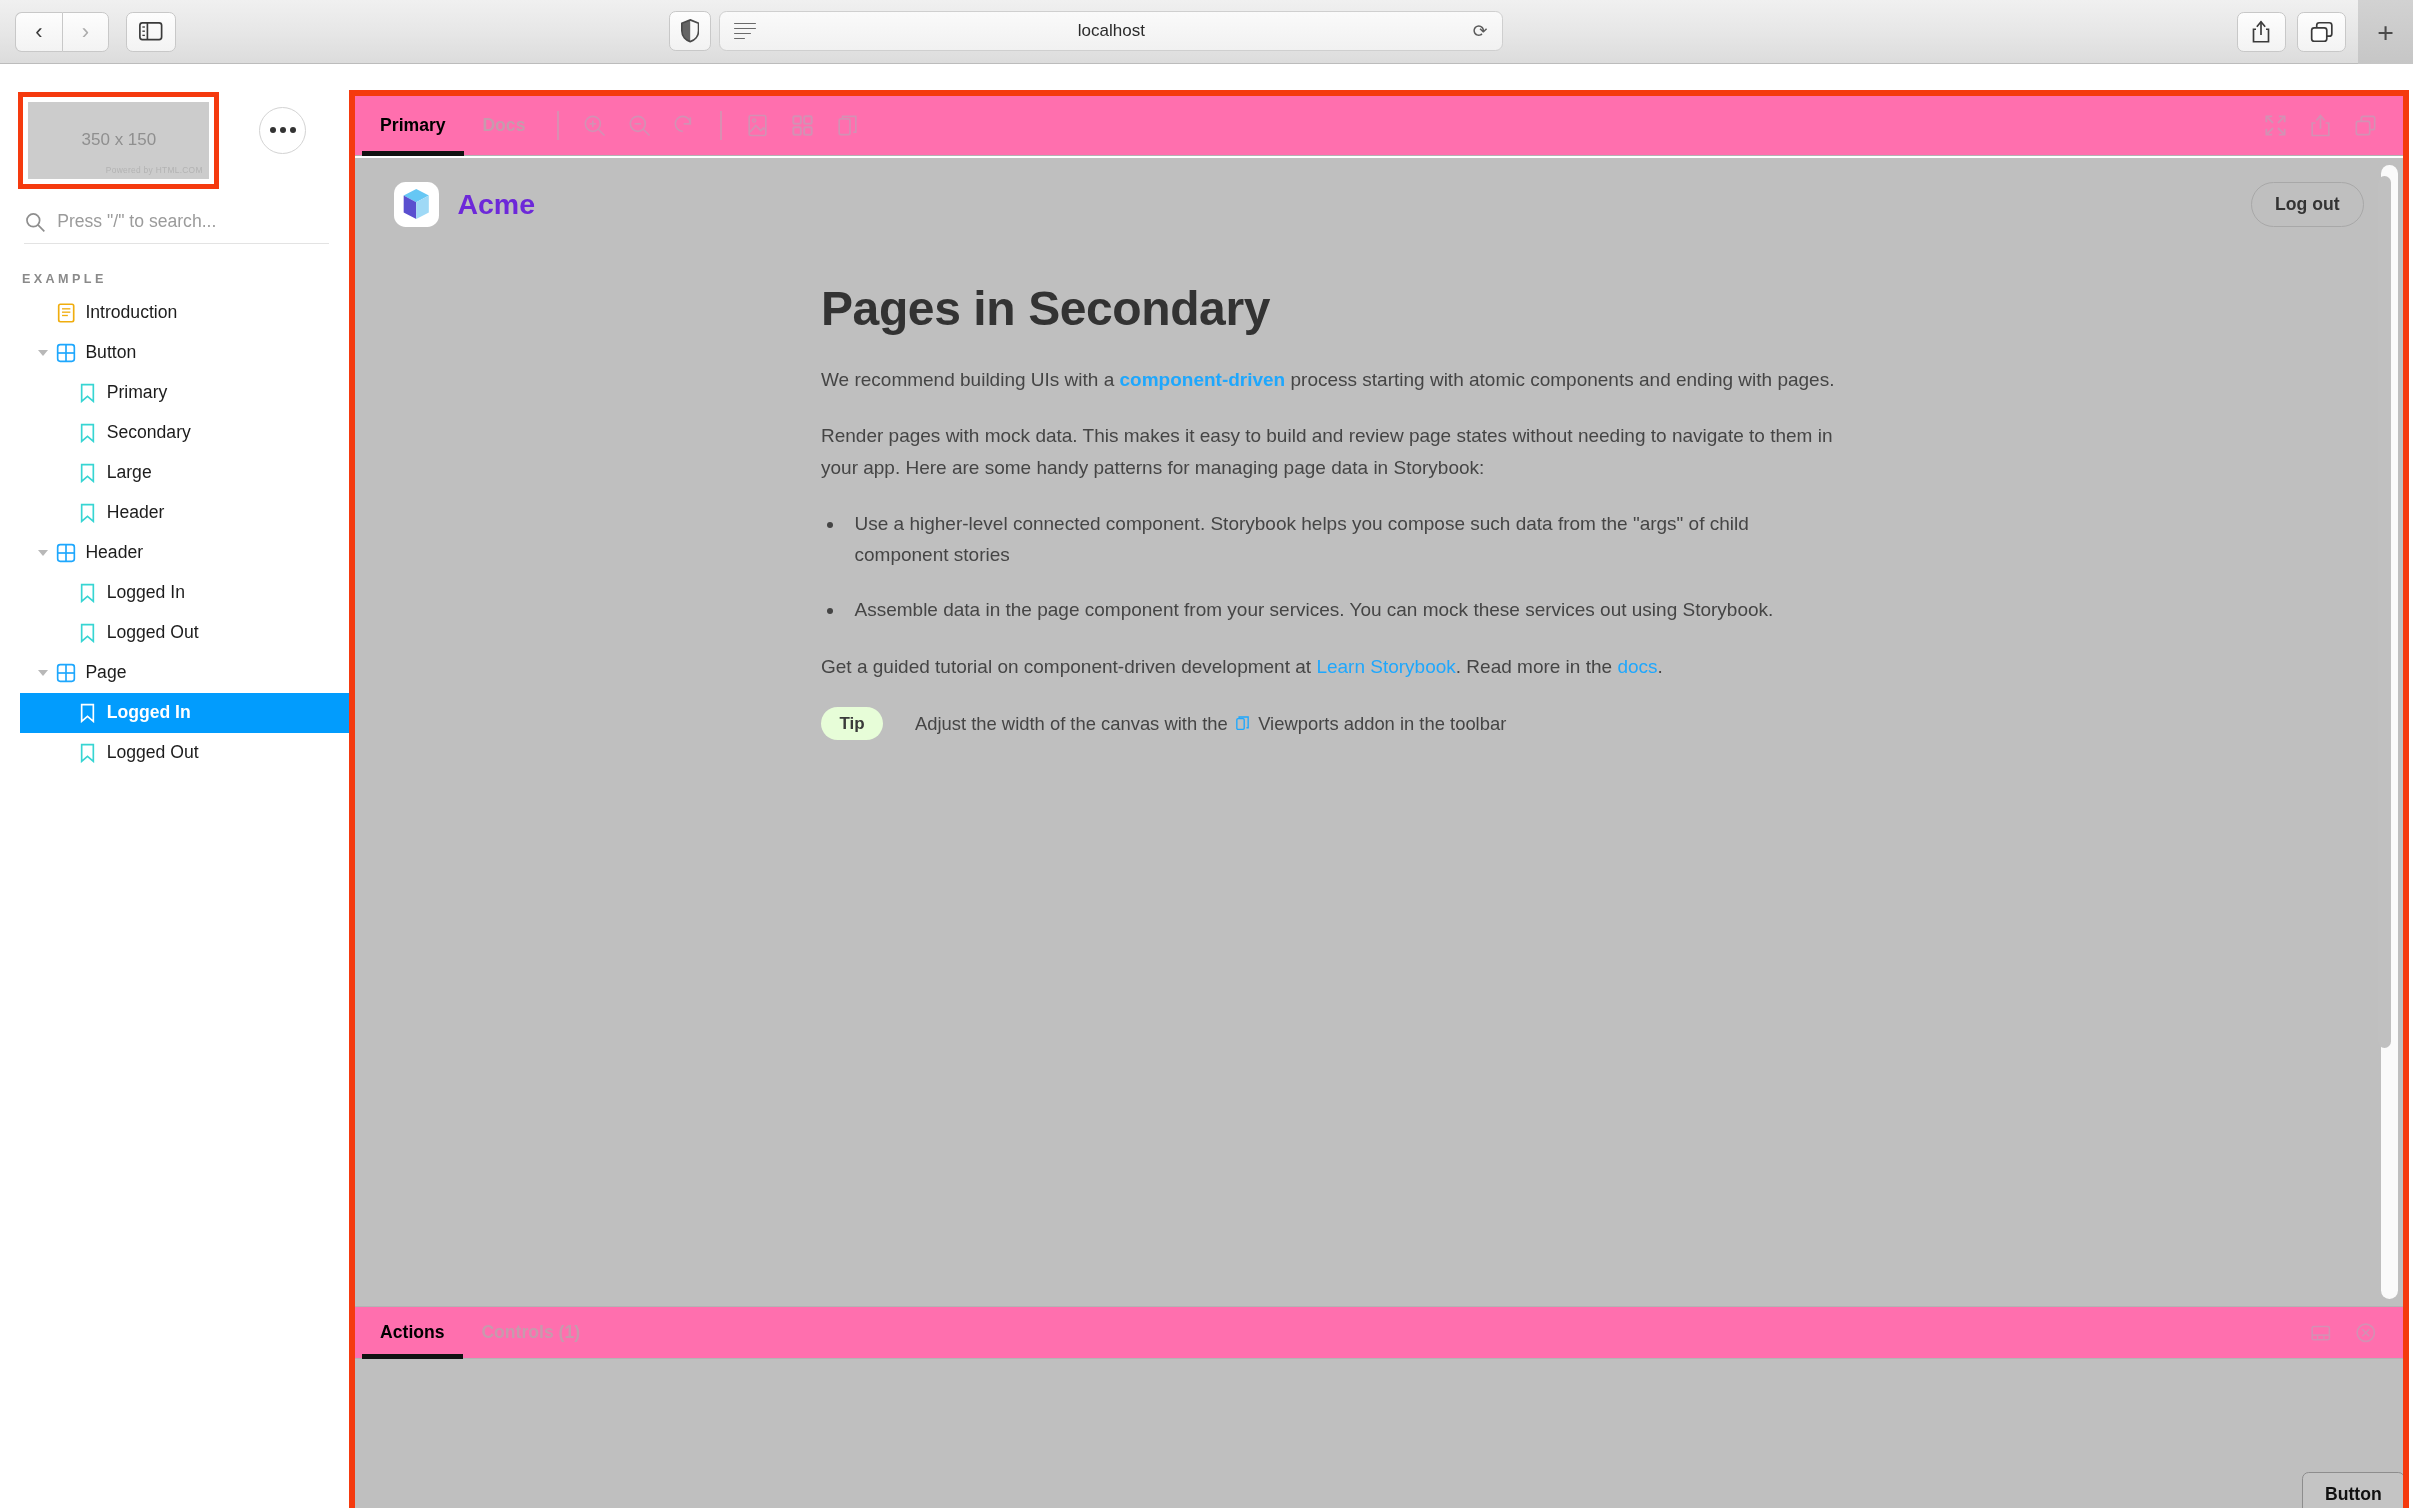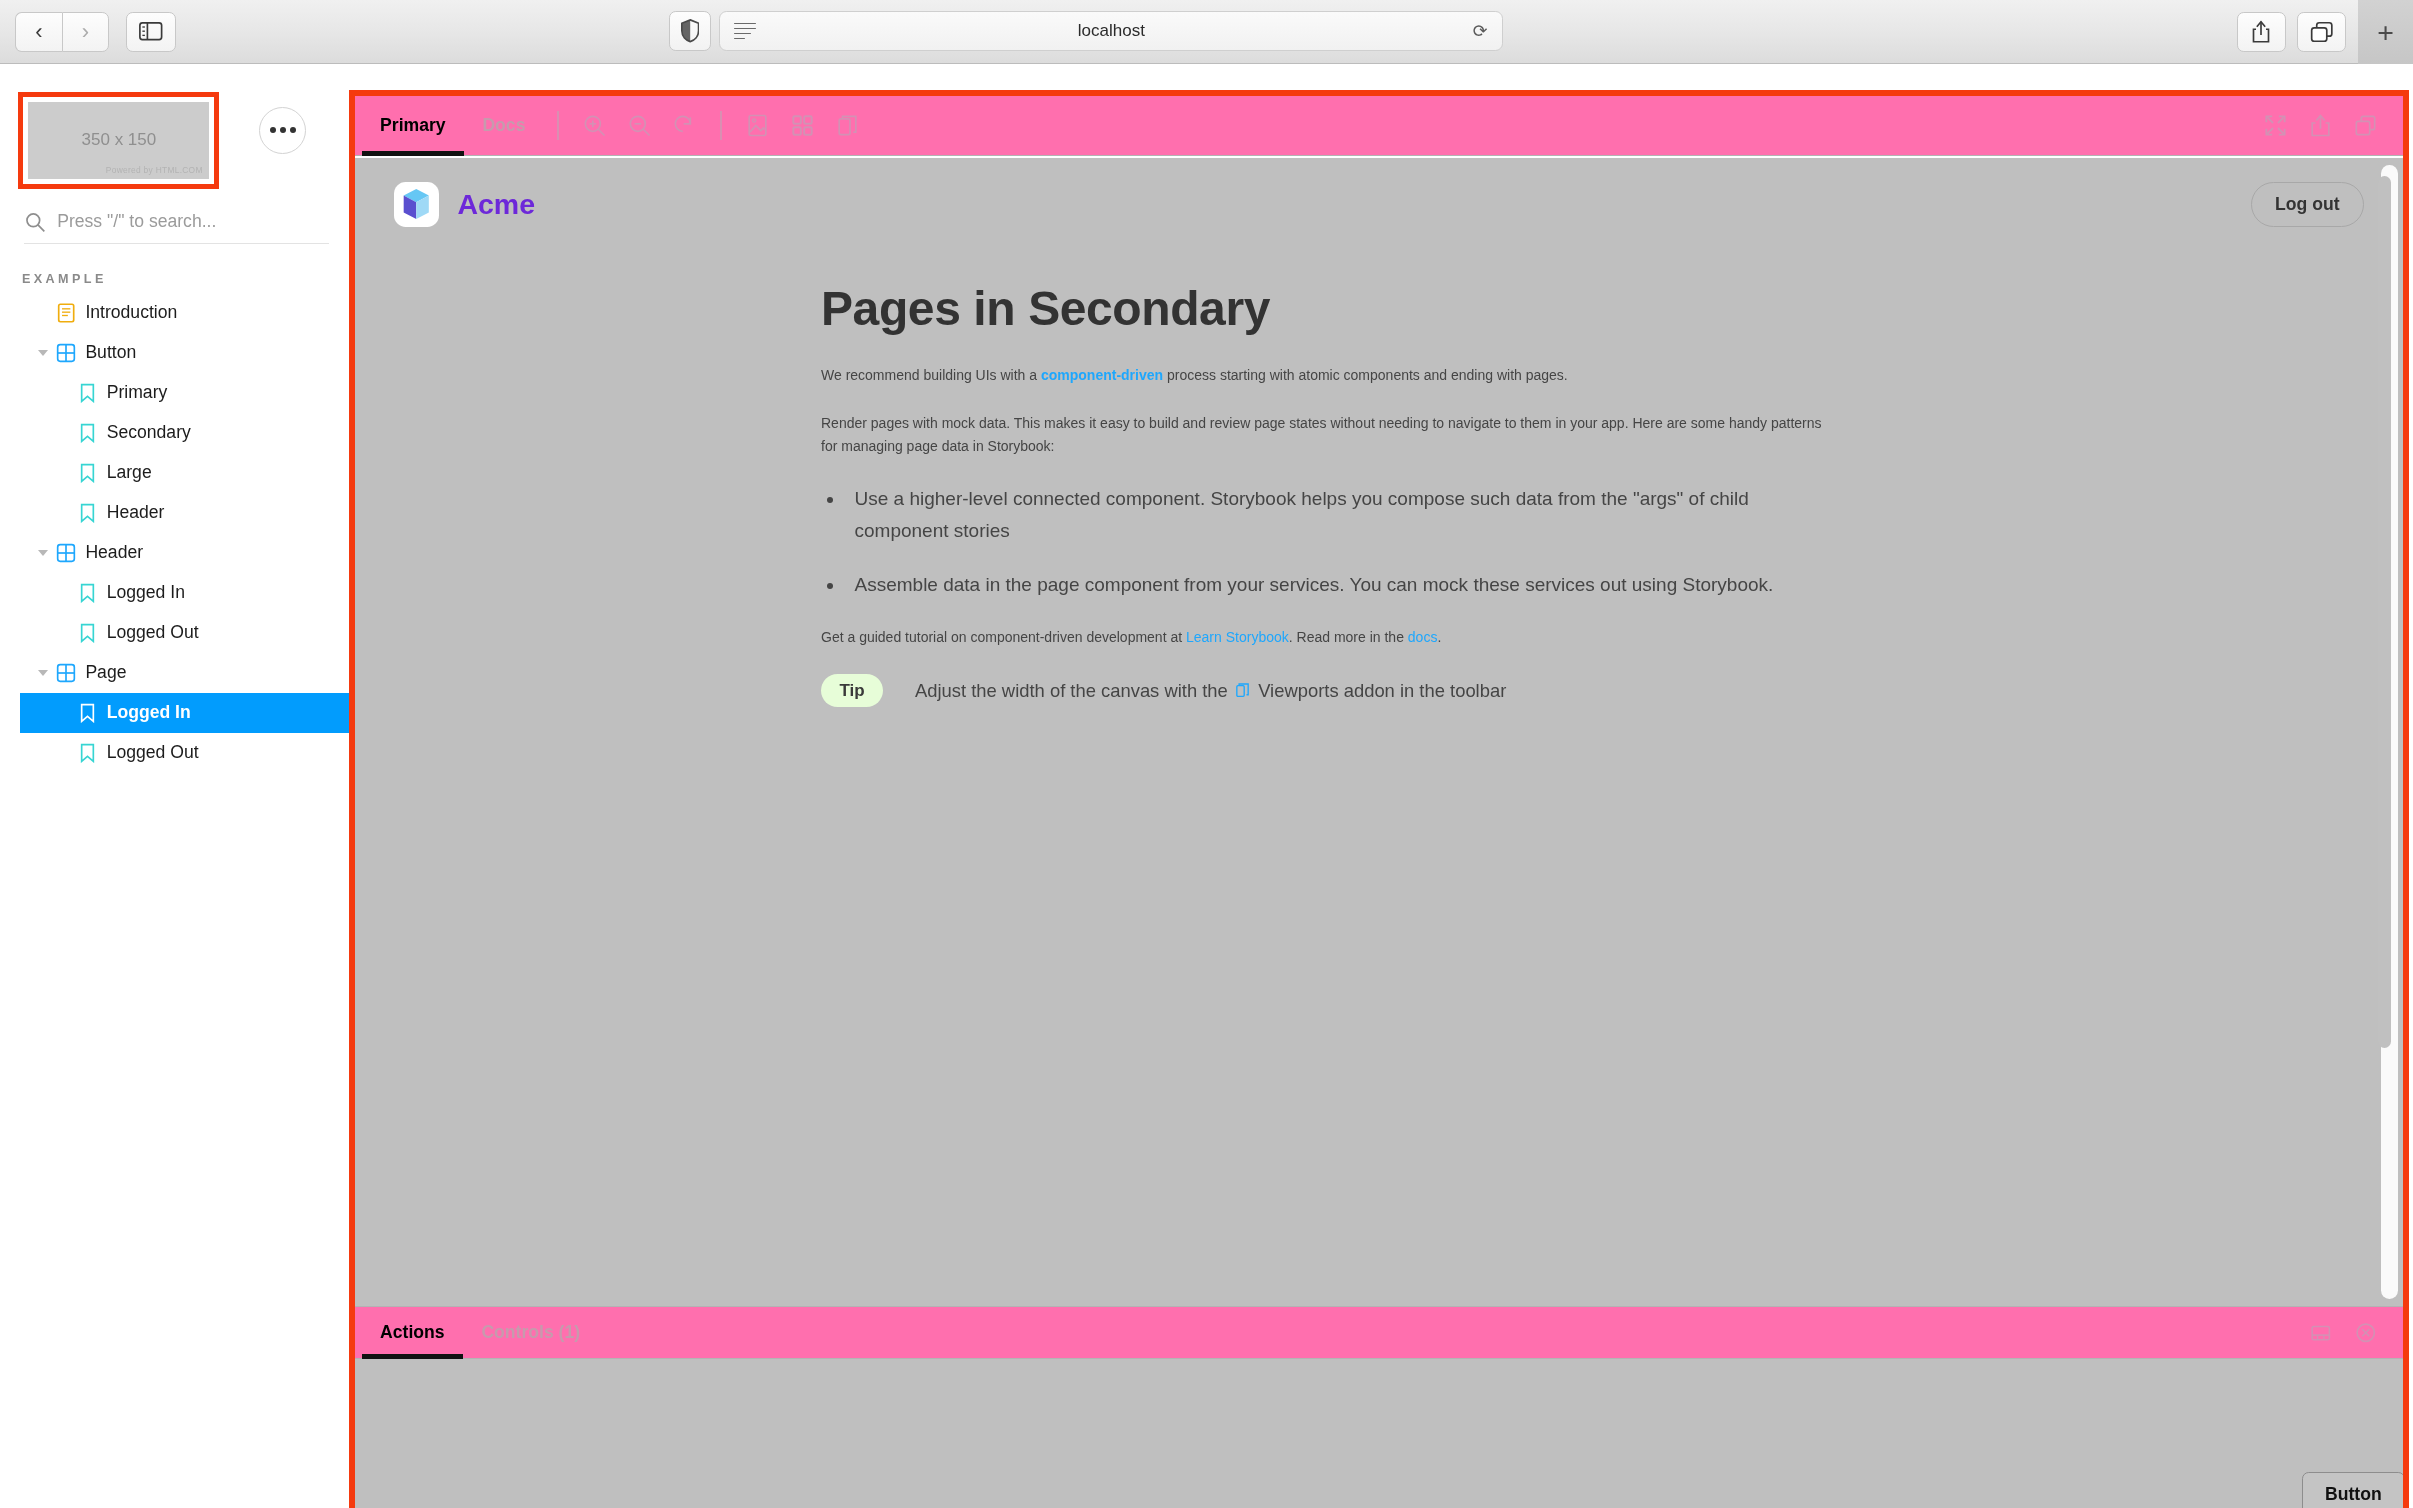--- a/index.html
+++ b/index.html
@@ -177,21 +177,21 @@
     border:1.3px solid #a8a8a8; border-radius:23.5px;
     padding: 11px 23.5px; font-size:17.6px; font-weight:700; color:#333;
     background:transparent; cursor:pointer;
     font-family:"Liberation Sans", sans-serif;
   }
   .story-body { padding: 34px 0 0 0; }
   .article { width: 1014px; margin-left: 466px; color:#454545; }
   .article h1 {
     font-size:48px; font-weight:700; color:#333; margin-bottom:28.5px; letter-spacing:-0.4px;
   }
-  .article p { font-size:14px; line-height:1.65; margin-bottom:25px; }
+  .article p { font-size:19px; line-height:1.65; margin-bottom:25px; }
   .article ul { margin: 0 0 25px 23.5px; }
   .article li { font-size:19px; line-height:1.65; margin-bottom:23.5px; padding-left:10px; }
   .lnk { color:#1ea7fd; text-decoration:none; }
   .lnk.bold { font-weight:700; }
   .tip-row { display:flex; align-items:center; gap:32px; margin-top:23.5px;text-align:right; }
   .tip-pill {
     background:#e7fdd8; color:#3a3a3a; border-radius:17px;
     padding:6.7px 18.4px; font-size:17px; font-weight:700;
   }
   .tip-text { font-size:18.4px; color:#454545; display:flex; align-items:center; gap:6.7px;}

